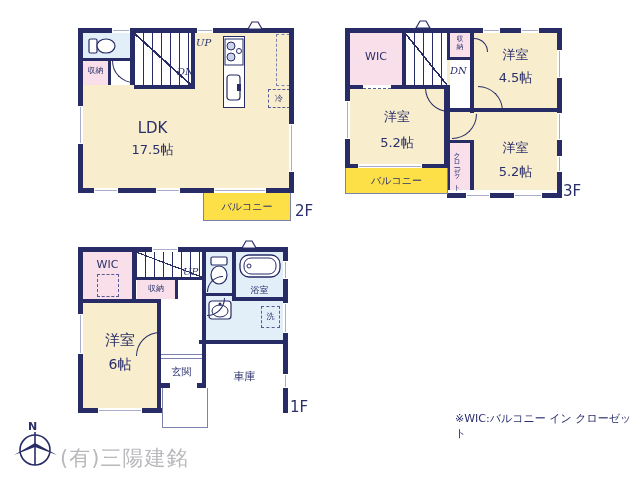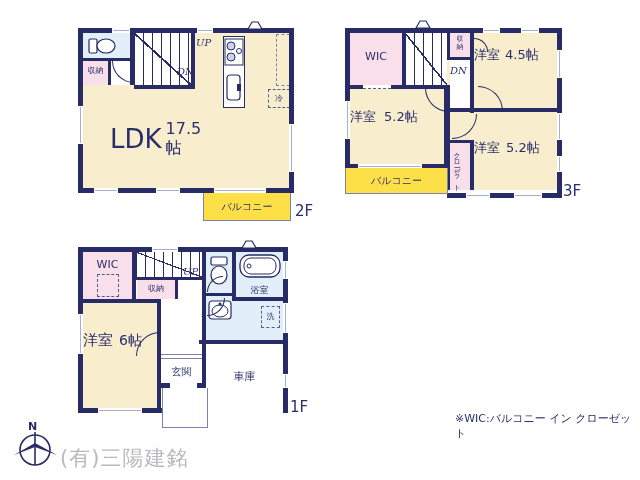--- a/index.html
+++ b/index.html
@@ -9,21 +9,21 @@
   html,body{margin:0;padding:0}
   body{width:640px;height:480px;background:#fff;position:relative;overflow:hidden;
        font-family:"DejaVu Sans",sans-serif;color:var(--txt)}
   .abs{position:absolute}
   .wall{position:absolute;background:var(--wall)}
   .room{position:absolute}
   .cream{background:var(--cream)} .pink{background:var(--pink)}
   .blue{background:var(--blue)} .white{background:#fff}
   .lbl{position:absolute;color:var(--txt);white-space:nowrap;line-height:1.1}
   .ctr{text-align:center}
-  .stack{position:absolute;display:flex;align-items:center}
+  .stack{position:absolute;display:flex;flex-direction:column;align-items:center}
   .updn{font-family:"DejaVu Serif",serif;font-style:italic;font-weight:normal}
   .winh{position:absolute;background:#fff;height:5px}
   .winh::after{content:"";position:absolute;left:1px;right:1px;top:2px;height:1px;background:var(--winline)}
   .winv{position:absolute;background:#fff;width:5px}
   .winv::after{content:"";position:absolute;top:1px;bottom:1px;left:2px;width:1px;background:var(--winline)}
   .dash{position:absolute;border:1px dashed var(--thin);box-sizing:border-box}
   .dashnavy{position:absolute;border:1.2px dashed #565b93;box-sizing:border-box}
   .stairs{position:absolute;background-color:#fff;
     background-image:
       linear-gradient(to top right,transparent 48.8%,var(--wall) 48.8%,var(--wall) 51.2%,transparent 51.2%),
@@ -107,22 +107,22 @@
   <div class="abs" style="left:247px;top:21px">
     <svg width="16" height="9" viewBox="0 0 16 9">
         <path d="M1,8 L5,1 L11,1 L15,8 Z" fill="#fff" stroke="#272c66" stroke-width="1.2"></path>
       </svg>
   </div>
 
   <div class="lbl" style="left:85px;top:67px;width:21px;font-size:8px;text-align:center">収納</div>
   <div class="lbl updn" style="left:196px;top:37px;font-size:10px">UP</div>
   <div class="lbl updn" style="left:177px;top:66px;font-size:10px">DN</div>
   <div class="stack" style="left:110px;top:119px;width:85px;gap:4px">
-    <span style="font-size:26px">LDK</span>
-    <span style="font-size:16px">17.5帖</span>
+    <span style="font-size:15px">LDK</span>
+    <span style="font-size:13px">17.5帖</span>
   </div>
 
   <div class="balcony" style="left:203px;top:193px;width:88px;height:28px">
     <div class="lbl ctr" style="position:absolute;left:0;right:0;top:8px;font-size:10px">バルコニー</div>
   </div>
   <div class="lbl floorlbl" style="left:295px;top:203px">2F</div>
 </div>
 
 <div class="abs">
   <div class="room cream" style="left:350px;top:33px;width:207px;height:157px"></div>

